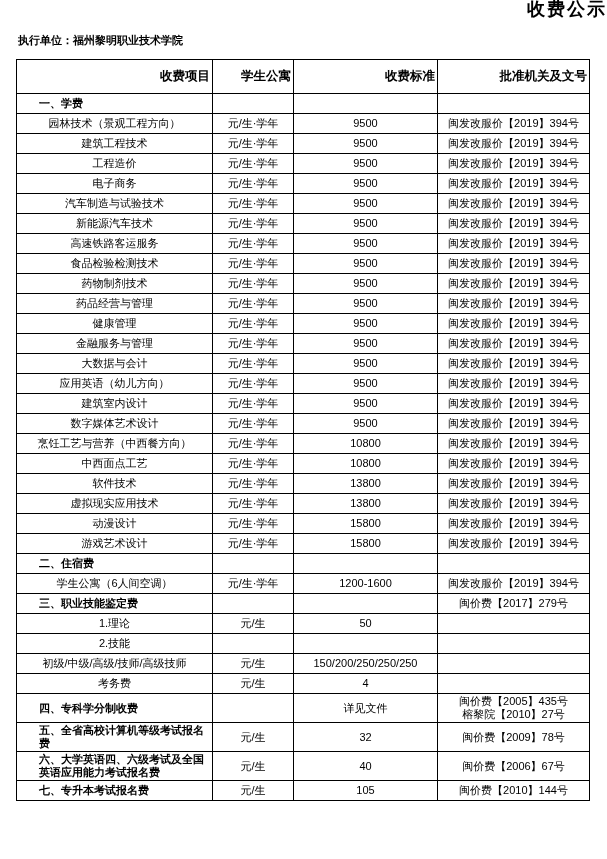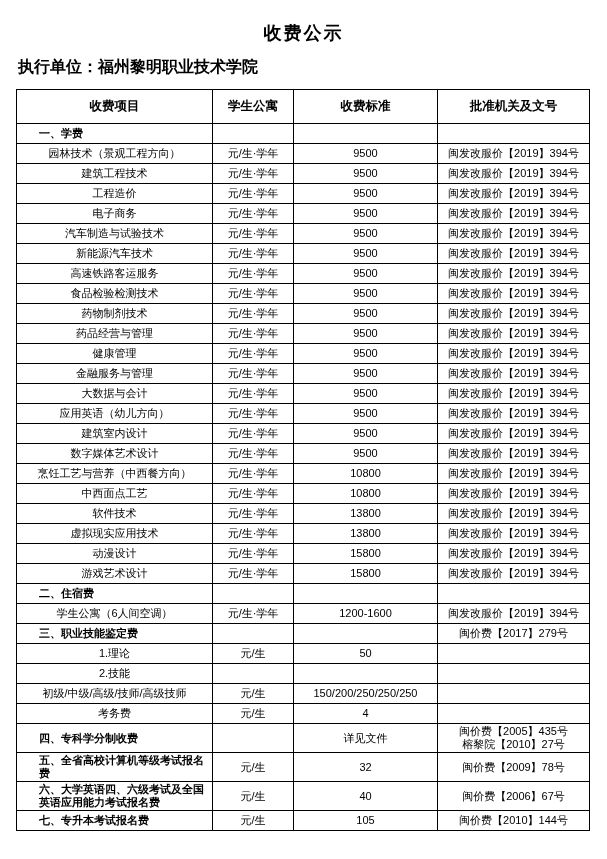--- a/index.html
+++ b/index.html
@@ -10,51 +10,50 @@
     font-family: "Liberation Sans", "DejaVu Sans", sans-serif;
   }
   .page {
     position: relative;
     width: 607px;
     height: 859px;
     background: #ffffff;
     overflow: hidden;
   }
   .doc-title {
-    text-align: center;
+    text-align: right;
     font-weight: bold;
     font-size: 18px;
     letter-spacing: 2px;
-    padding-top: 24px;
     line-height: 18px;
   }
   .issuer {
     font-weight: bold;
-    font-size: 16px;
+    font-size: 11px;
     margin: 15px 0 11px 18px;
   }
   table.fee-table {
     border-collapse: collapse;
     table-layout: fixed;
     margin-left: 16px;
     width: 573px;
   }
   table.fee-table col.c-item { width: 196px; }
   table.fee-table col.c-unit { width: 81px; }
   table.fee-table col.c-std  { width: 144px; }
   table.fee-table col.c-appr { width: 152px; }
   table.fee-table th, table.fee-table td {
     border: 1px solid #000000;
     overflow: hidden;
   }
   table.fee-table th {
     height: 33px;
     font-size: 12.5px;
     font-weight: bold;
-    text-align: center;
+    text-align: right;
     padding: 0 2px;
   }
   table.fee-table td {
     height: 17px;
     font-size: 11px;
     line-height: 13px;
     text-align: center;
     padding: 1px 3px;
     word-break: break-all;
   }

